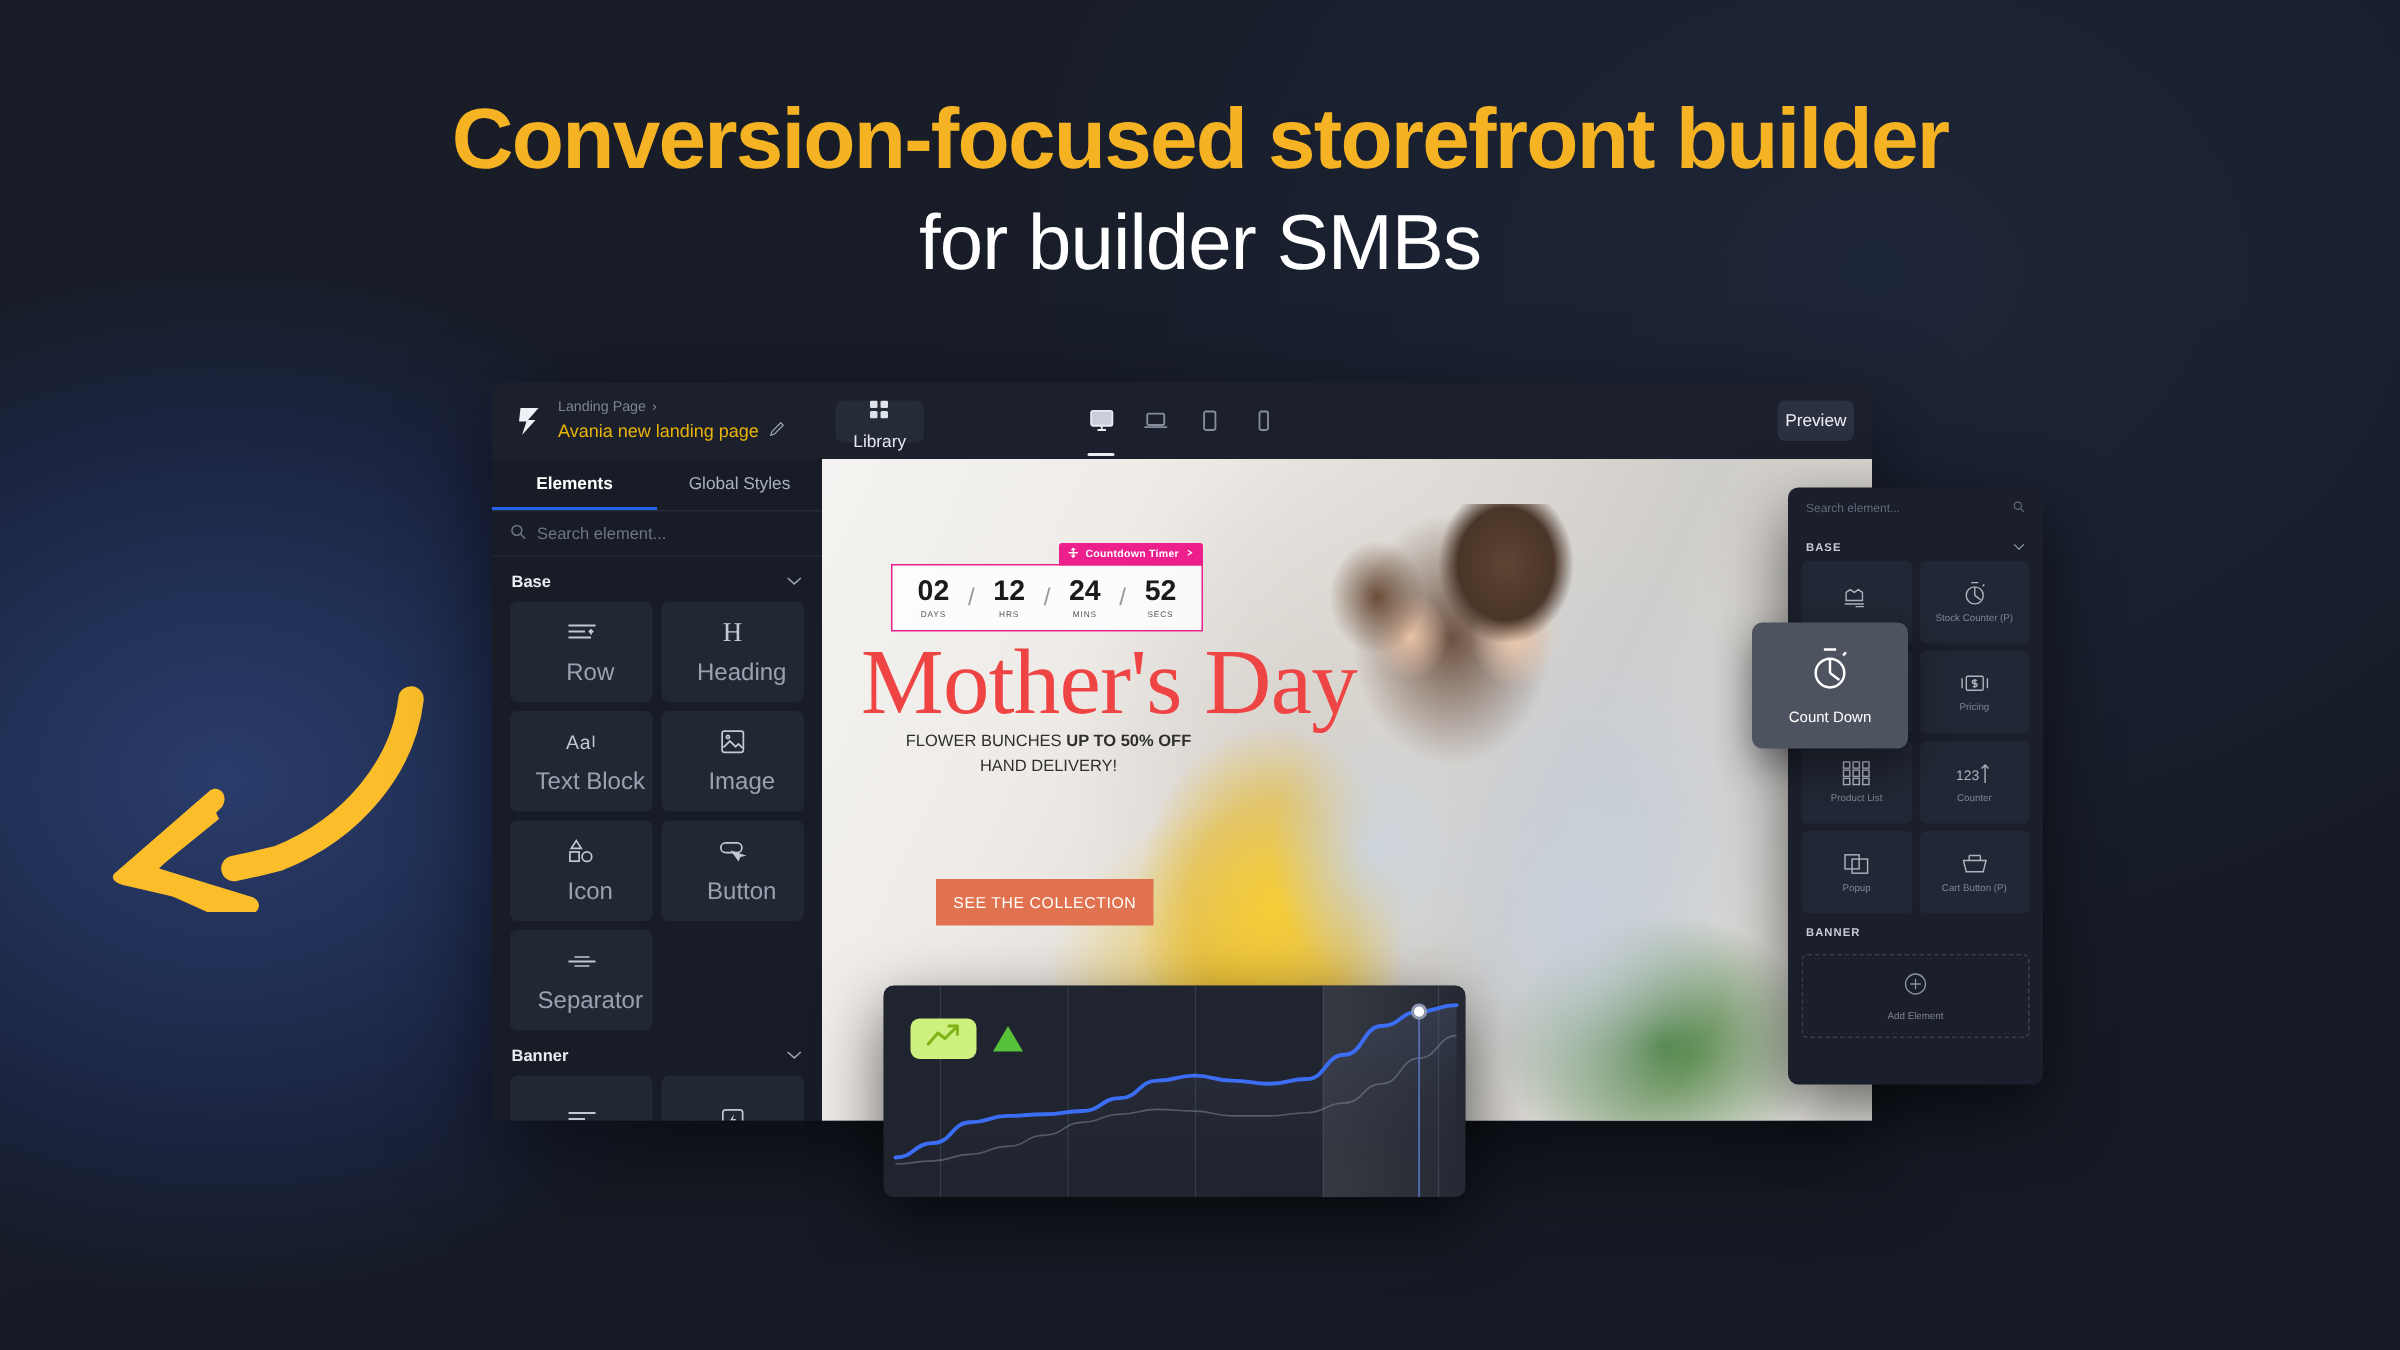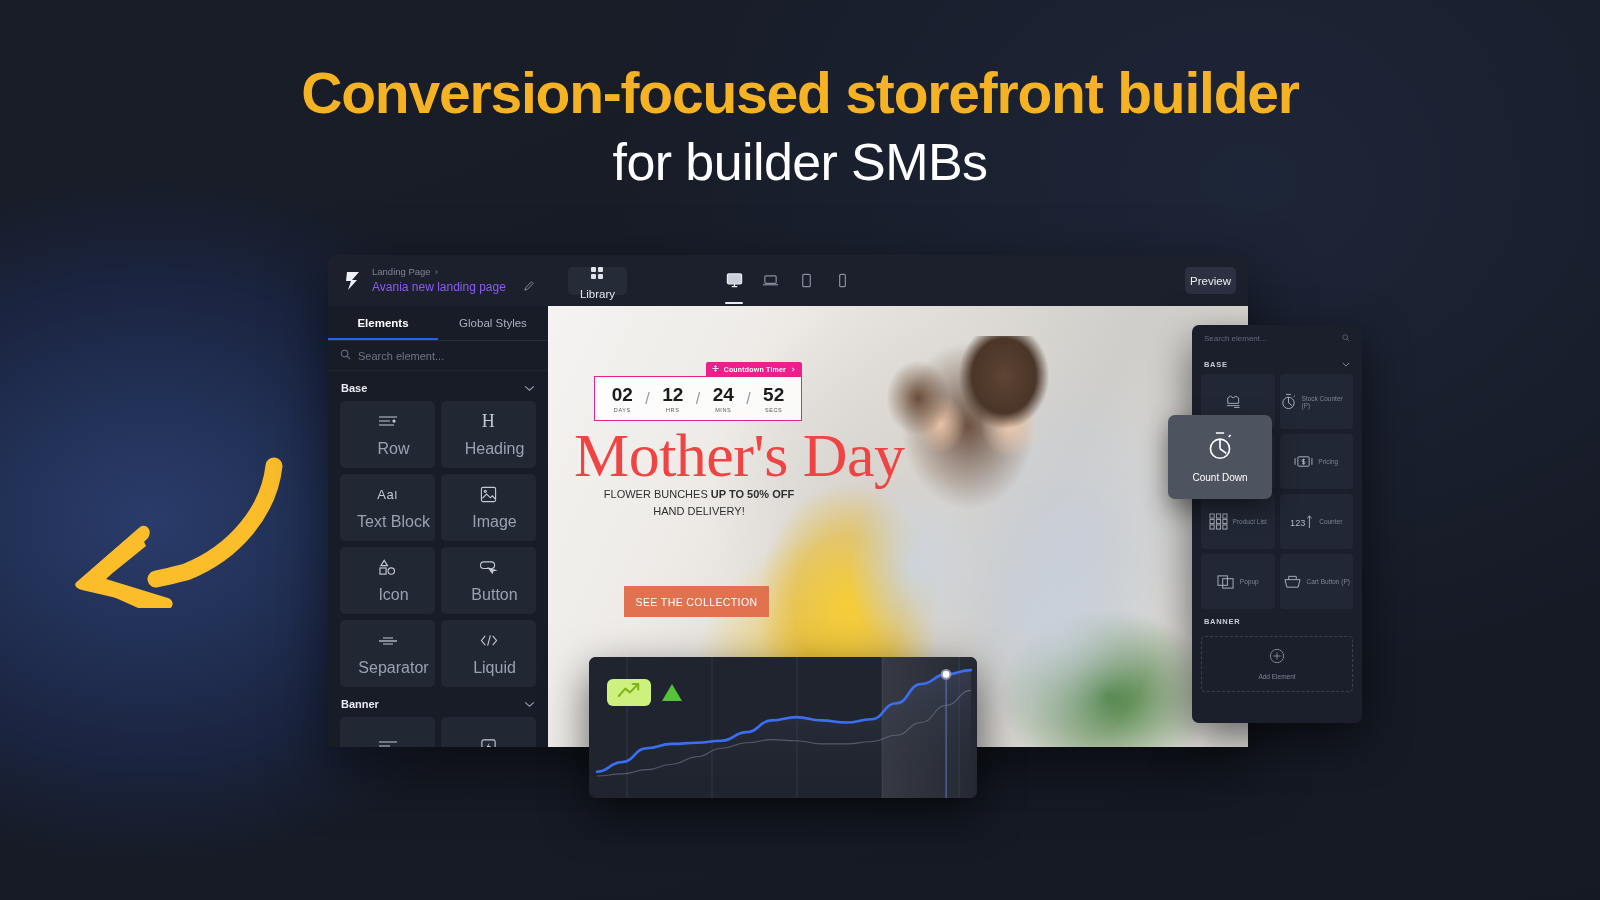--- a/index.html
+++ b/index.html
@@ -52,21 +52,21 @@
   
   .topbar {
     position: relative; height: 51px; width: 100%;
     background: #1b202c;
     border-radius: 8px 8px 0 0;
     display: flex; align-items: center;
   }
   .logo-mark { width: 30px; margin-left: 10px; display:flex; justify-content:center; }
   .breadcrumb { margin-left: 4px; line-height: 1.25; }
   .bc-top { font-size: 9.5px; color: #7d8494; display: flex; align-items: center; gap: 4px; }
-  .bc-main { font-size: 12px; color: #8b5cf6; display: flex; align-items: center; gap: 18px; margin-top: 2px; justify-content: space-between; }
+  .bc-main { font-size: 12px; color: #eab308; display: flex; align-items: center; gap: 7px; margin-top: 2px; justify-content: space-between; }
   .pencil { color: #9aa1b0; }
 
   .library-btn {
     margin-left: 34px;
     height: 28px; padding: 0 12px;
     background: #262b38; border-radius: 5px;
     display: flex; align-items: center; gap: 7px;
     font-size: 11.5px; color: #e4e7ee; cursor: pointer; flex-direction: column;
   }
 
@@ -204,21 +204,21 @@
     font-size: 8px; color: #626a7a; padding: 0 3px;
   }
   .rp-sec {
     display: flex; align-items: center; justify-content: space-between;
     font-size: 7.5px; font-weight: 700; letter-spacing: .7px; color: #c7ccd6;
     padding: 8px 3px 5px 3px;
   }
   .rp-grid { display: grid; grid-template-columns: 1fr 1fr; gap: 5px; }
   .rp-card {
     background: #212734; border-radius: 4px; height: 55px;
-    display: flex; flex-direction: row; align-items: center; justify-content: center; gap: 5px;
+    display: flex; flex-direction: column; align-items: center; justify-content: center; gap: 5px;
     cursor: pointer;
   }
   .rp-card .lbl { font-size: 6.5px; color: #7d8494; }
   .rp-card .ic { color: #aeb4c0; display: flex; align-items: center; }
   .rp-add {
     margin-top: 5px; height: 56px;
     border: 1px dashed #39404e; border-radius: 4px;
     display: flex; flex-direction: column; align-items: center; justify-content: center; gap: 5px;
     cursor: pointer;
   }
@@ -426,28 +426,20 @@
           <span class="ic">
             <svg width="20" height="12" viewBox="0 0 20 12" fill="none" stroke="#c3c9d4" stroke-width="1.3">
               <path d="M1 6 H19"></path>
                 <path d="M5 3 H15" stroke-width="1"></path>
                 <path d="M5 9 H15" stroke-width="1"></path>
             </svg>
           </span>
           <span class="lbl">Separator</span>
         </div>
 
-        <div class="el-card">
-          <span class="ic">
-            <svg width="20" height="15" viewBox="0 0 20 16" fill="none" stroke="#c3c9d4" stroke-width="1.2">
-              <path d="M6 3 L2 8 L6 13 M14 3 L18 8 L14 13 M11.5 2.5 L8.5 13.5"></path>
-            </svg>
-          </span>
-          <span class="lbl">Liquid</span>
-        </div>
       </div>
 
       <div class="sec-head">
         <span>Banner</span>
         <span>
           <svg width="11" height="7" viewBox="0 0 12 8" fill="none" stroke="#9aa1b0" stroke-width="1.2">
               <path d="M1 1.5 L6 6 L11 1.5"></path>
             </svg>
         </span>
       </div>

